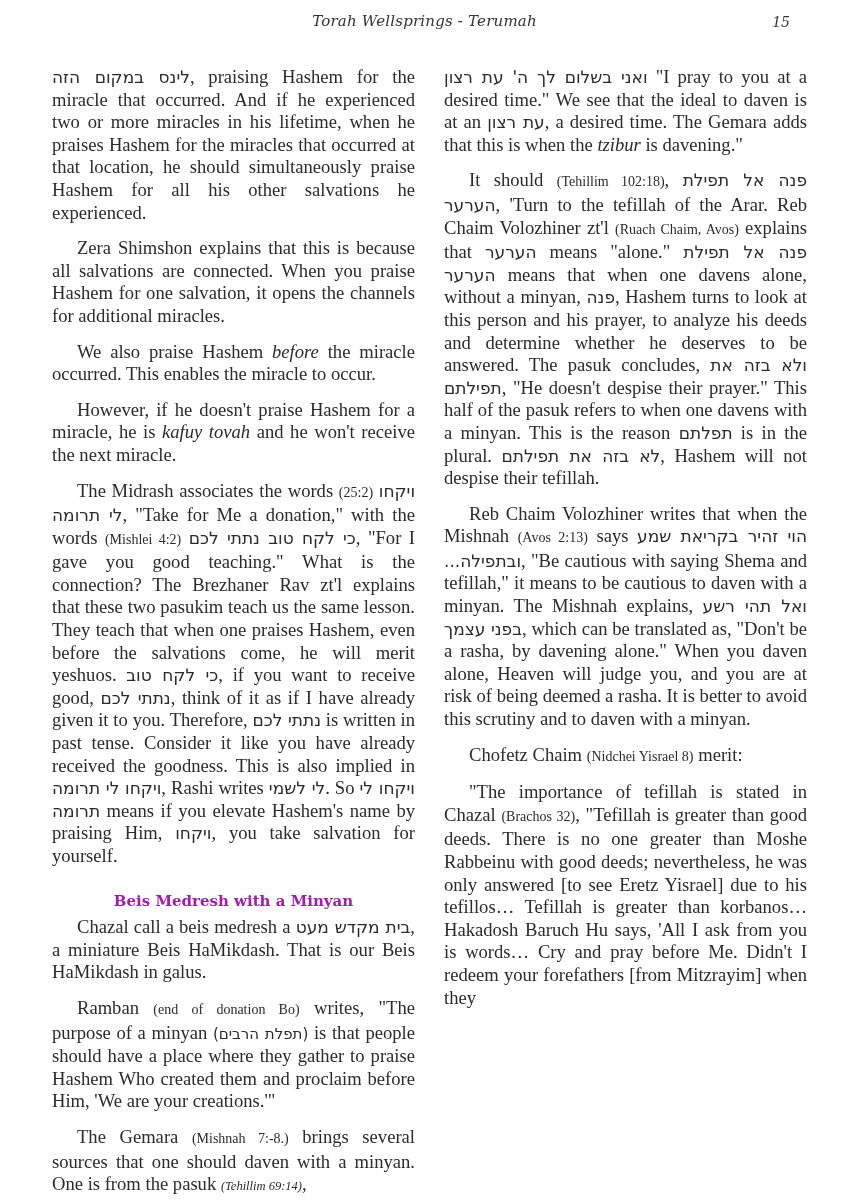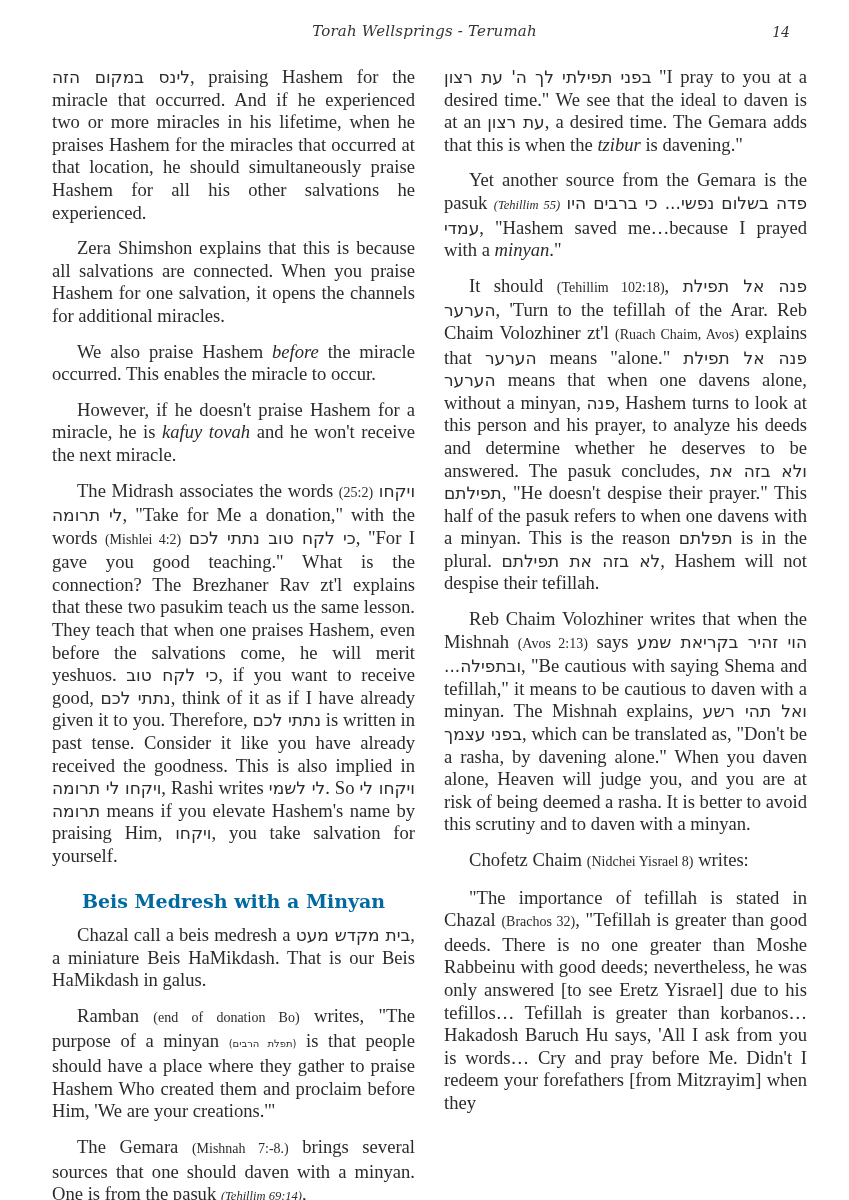--- a/index.html
+++ b/index.html
@@ -1,41 +1,41 @@
 <!DOCTYPE html>
 <html><head>
 <meta charset="utf-8">
 <style>
   html, body { margin: 0; padding: 0; background: #ffffff; }
   body { width: 849px; height: 1200px; overflow: hidden; position: relative; color: #2a2a2a; }
-  .header { position: absolute; top: 20px; left: 0; width: 849px; height: 30px; }
+  .header { position: absolute; top: 10px; left: 0; width: 849px; height: 30px; }
   .running-title { position: absolute; left: 0; width: 849px; top: 2px; text-align: center;
     font-family: "DejaVu Serif", serif; font-style: italic; font-size: 15px; color: #333; letter-spacing: 0.2px; }
   .page-number { position: absolute; right: 59px; top: 4px; font-family: "DejaVu Serif", serif;
     font-style: italic; font-size: 14px; color: #333; }
   .column { position: absolute; top: 66px; width: 363px; font-family: "Liberation Serif", serif;
     font-size: 18.6px; line-height: 22.6px; text-align: justify; color: #2b2b2b; }
   .col-left { left: 52px; }
   .col-right { left: 444px; }
   .para { margin: 0 0 13px 0; text-indent: 25px; }
   .para.noindent { text-indent: 0; }
   .he { font-family: "DejaVu Sans", sans-serif; font-size: 17px; unicode-bidi: isolate; direction: rtl; }
   .ref { font-size: 14px; }
   .ref-i { font-size: 12.5px; font-style: italic; }
-  .tiny-he { font-family: "DejaVu Sans", sans-serif; font-size: 10px; unicode-bidi: isolate; direction: rtl; }
+  .tiny-he { font-family: "DejaVu Sans", sans-serif; font-size: 15px; unicode-bidi: isolate; direction: rtl; }
   em { font-style: italic; font-family: Liberation Serif, serif; }
-  .section-heading { font-family: "DejaVu Serif", serif; font-weight: bold; font-size: 19px;
-    text-align: center; margin: 22px 0 12px 0; text-indent: 0; color: #0369a1; }
+  .section-heading { font-family: "DejaVu Serif", serif; font-weight: bold; font-size: 15px;
+    text-align: center; margin: 22px 0 4px 0; text-indent: 0; color: #a21caf; }
 </style>
 </head>
 <body>
 
 <div class="header">
   <div class="running-title">Torah Wellsprings - Terumah</div>
-  <div class="page-number">14</div>
+  <div class="page-number">15</div>
 </div>
 
 <div class="column col-left">
   <p class="para noindent">
     <span class="he">לינס במקום הזה</span><span>, praising Hashem for the miracle that occurred. And if he experienced two or more miracles in his lifetime, when he praises Hashem for the miracles that occurred at that location, he should simultaneously praise Hashem for all his other salvations he experienced.</span>
   </p>
   <p class="para">
     <span>Zera Shimshon explains that this is because all salvations are connected. When you praise Hashem for one salvation, it opens the channels for additional miracles.</span>
   </p>
   <p class="para">
@@ -58,32 +58,28 @@
   <p class="para">
     <span>Ramban </span><span class="ref">(end of donation Bo)</span><span> writes, "The purpose of a minyan </span><span class="tiny-he">(תפלת הרבים)</span><span> is that people should have a place where they gather to praise Hashem Who created them and proclaim before Him, 'We are your creations.'"</span>
   </p>
   <p class="para">
     <span>The Gemara </span><span class="ref">(Mishnah 7:-8.)</span><span> brings several sources that one should daven with a minyan. One is from the pasuk </span><span class="ref-i">(Tehillim 69:14)</span><span>,</span>
   </p>
 </div>
 
 <div class="column col-right">
   <p class="para noindent">
-    <span class="he">בפני תפילתי לך ה' עת רצון</span><span> "I pray to you at a desired time." We see that the ideal to daven is at an </span><span class="he">עת רצון</span><span>, a desired time. The Gemara adds that this is when the </span><em>tzibur</em><span> is davening."</span>
-  </p>
-  <p class="para">
-    <span>Yet another source from the Gemara is the pasuk </span><span class="ref-i">(Tehillim 55)</span>
-    <span class="he">פדה בשלום נפשי... כי ברבים היו עמדי</span><span>, "Hashem saved me…because I prayed with a </span><em>minyan</em><span>."</span>
+    <span class="he">ואני בשלום לך ה' עת רצון</span><span> "I pray to you at a desired time." We see that the ideal to daven is at an </span><span class="he">עת רצון</span><span>, a desired time. The Gemara adds that this is when the </span><em>tzibur</em><span> is davening."</span>
   </p>
   <p class="para">
     <span>It should </span><span class="ref">(Tehillim 102:18)</span>,
     <span class="he">פנה אל תפילת הערער</span><span>, 'Turn to the tefillah of the Arar. Reb Chaim Volozhiner zt'l </span><span class="ref">(Ruach Chaim, Avos)</span><span> explains that </span><span class="he">הערער</span><span> means "alone." </span><span class="he">פנה אל תפילת הערער</span><span> means that when one davens alone, without a minyan, </span><span class="he">פנה</span><span>, Hashem turns to look at this person and his prayer, to analyze his deeds and determine whether he deserves to be answered. The pasuk concludes, </span><span class="he">ולא בזה את תפילתם</span><span>, "He doesn't despise their prayer." This half of the pasuk refers to when one davens with a minyan. This is the reason </span><span class="he">תפלתם</span><span> is in the plural. </span><span class="he">לא בזה את תפילתם</span><span>, Hashem will not despise their tefillah.</span>
   </p>
   <p class="para">
     <span>Reb Chaim Volozhiner writes that when the Mishnah </span><span class="ref">(Avos 2:13)</span><span> says </span><span class="he">הוי זהיר בקריאת שמע ובתפילה...</span><span>, "Be cautious with saying Shema and tefillah," it means to be cautious to daven with a minyan. The Mishnah explains, </span><span class="he">ואל תהי רשע בפני עצמך</span><span>, which can be translated as, "Don't be a rasha, by davening alone." When you daven alone, Heaven will judge you, and you are at risk of being deemed a rasha. It is better to avoid this scrutiny and to daven with a minyan.</span>
   </p>
   <p class="para">
-    <span>Chofetz Chaim </span><span class="ref">(Nidchei Yisrael 8)</span><span> writes:</span>
+    <span>Chofetz Chaim </span><span class="ref">(Nidchei Yisrael 8)</span><span> merit:</span>
   </p>
   <p class="para">
     <span>"The importance of tefillah is stated in Chazal </span><span class="ref">(Brachos 32)</span><span>, "Tefillah is greater than good deeds. There is no one greater than Moshe Rabbeinu with good deeds; nevertheless, he was only answered [to see Eretz Yisrael] due to his tefillos… Tefillah is greater than korbanos… Hakadosh Baruch Hu says, 'All I ask from you is words… Cry and pray before Me. Didn't I redeem your forefathers [from Mitzrayim] when they</span>
   </p>
 </div>
 
 </body></html>

